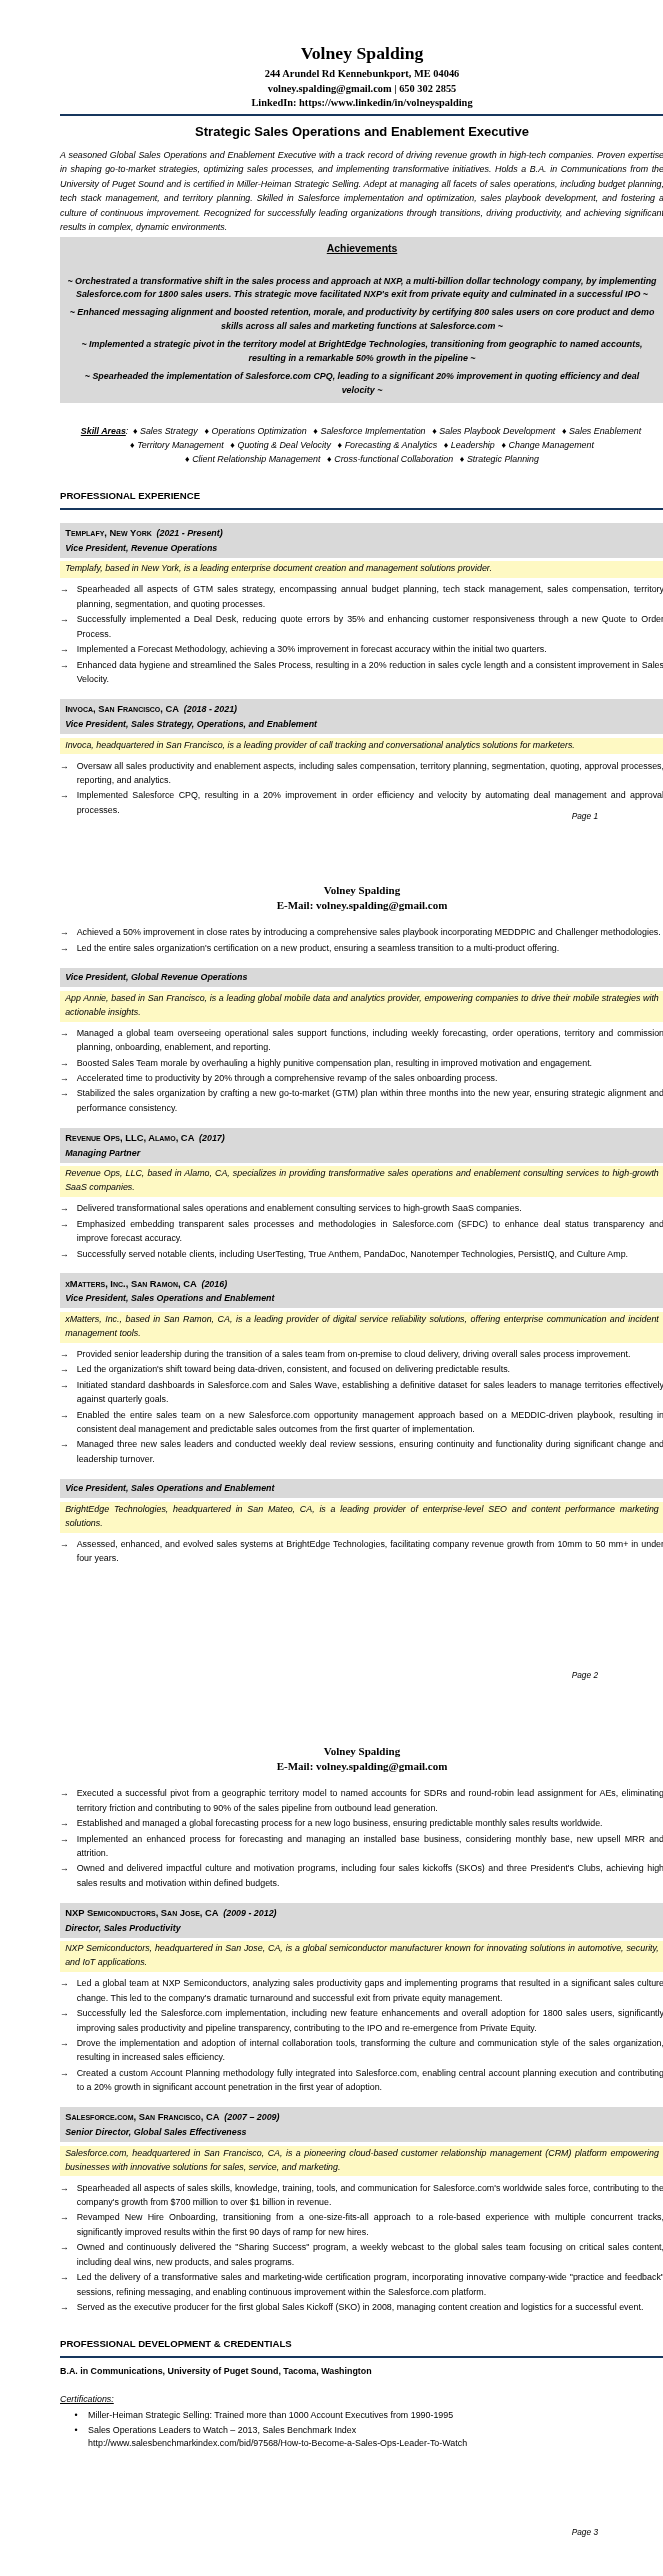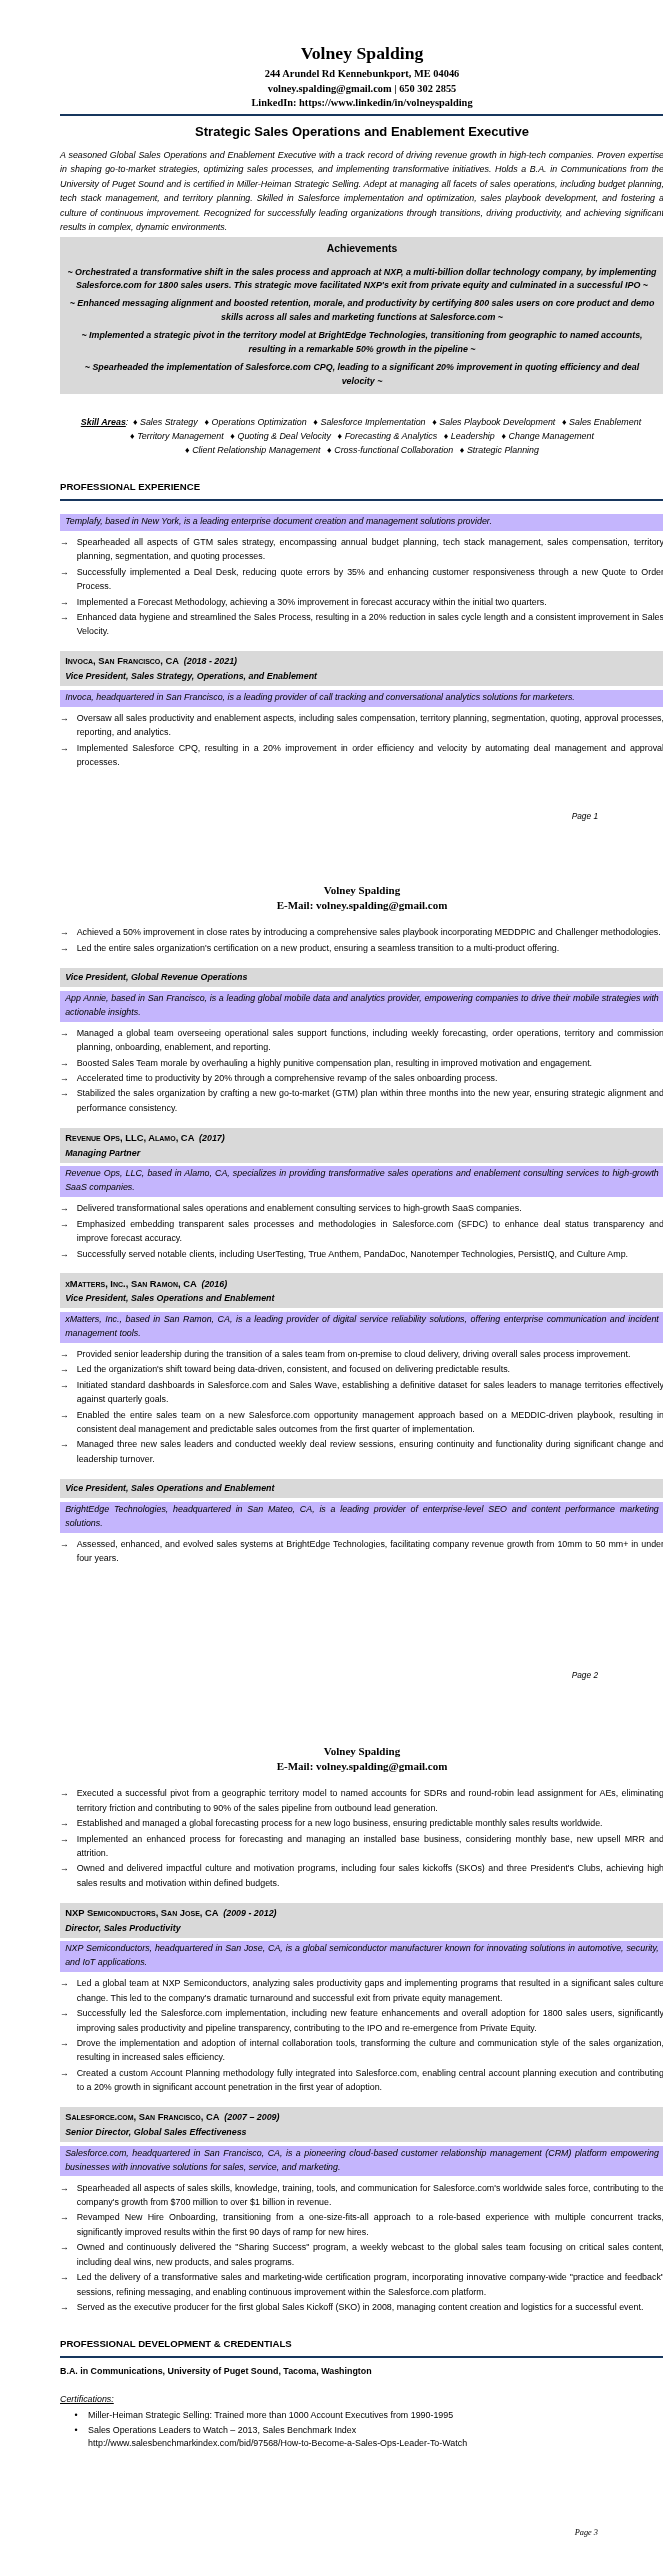--- a/index.html
+++ b/index.html
@@ -5,46 +5,46 @@
   html,body{margin:0;padding:0;background:#ffffff;}
   .doc{position:relative;width:664px;height:2576px;background:#ffffff;color:#000;
        font-family:"Liberation Sans", sans-serif;font-size:8.9px;line-height:1.62;}
   .page{position:absolute;left:0;width:100%;box-sizing:border-box;padding-left:60px;}
   #p1{top:0;height:850px;padding-top:43px;}
   #p2{top:850px;height:859px;padding-top:33px;}
   #p3{top:1709px;height:867px;padding-top:35px;}
   .page-footer{position:absolute;right:66px;font-style:italic;font-size:8.3px;color:#000;}
   #p1 .page-footer{bottom:27px;}
   #p2 .page-footer{bottom:27px;}
-  #p3 .page-footer{bottom:37px;font-family:Liberation Serif, serif;}
+  #p3 .page-footer{bottom:37px;}
 
   .top-header{text-align:center;font-family:"Liberation Serif", serif;font-weight:bold;}
   .name{font-size:17.7px;line-height:1.2;margin-bottom:3.1px;}
   .hline{font-size:10.4px;line-height:1.38;}
   .rule{height:2.1px;background:#17365d;margin:3.1px 0 5.2px;}
   .doc-title{font-size:13px;font-weight:bold;text-align:center;margin:4.2px 0 6.2px;}
   .summary{margin:0 0 2px;text-align:justify;font-style:italic;}
 
   .achievements{background:#d9d9d9;text-align:center;padding:4.2px 7.3px 5.2px;}
-  .ach-heading{font-size:10.4px;font-weight:bold;margin-bottom:8px;}
+  .ach-heading{font-size:10.4px;font-weight:bold;text-decoration:underline;margin-bottom:17px;}
   .ach-item{font-weight:bold;font-style:italic;line-height:1.55;margin:0 0 4.2px;}
   .ach-item:last-child{margin-bottom:0;}
 
   .skills{margin:21px 0 0;text-align:center;font-style:italic;line-height:1.6;}
   .skills-label{font-weight:bold;text-decoration:underline;}
   .skill-item{white-space:nowrap;margin:0 2.1px;}
   .skill-sep{margin-right:2.6px;}
 
   .exp-heading,.dev-heading{font-size:9.6px;font-weight:bold;margin:22px 0 4.2px;}
   .job{margin-top:12.5px;}
   .job-head{background:#d9d9d9;padding:2.1px 5.2px 2.6px;margin-bottom:3.6px;}
   .company{font-variant:small-caps;font-weight:bold;font-size:9.4px;margin-right:4.7px;}
   .dates{font-weight:bold;font-style:italic;}
   .job-title{font-weight:bold;font-style:italic;margin-top:0.5px;}
-  .job-desc{background:#c4b5fd;font-style:italic;padding:1px 5.2px 2.1px;text-align:justify;line-height:1.55;}
+  .job-desc{background:#fef9c3;font-style:italic;padding:1px 5.2px 2.1px;text-align:justify;line-height:1.55;}
   ul.bullets{list-style:none;margin:4.2px 0 0;padding:0;}
   .bullet{display:flex;margin:0 0 1px;}
   .arrow{flex:0 0 16.7px;}
   .btext{flex:1;text-align:justify;}
 
   .cont-header{text-align:center;font-family:"Liberation Serif", serif;font-weight:bold;font-size:11px;line-height:1.4;margin-bottom:11.5px;}
 
   .edu{font-weight:bold;margin:6.2px 0 0;}
   .cert-label{font-style:italic;text-decoration:underline;margin:13.5px 0 2.1px;}
   ul.certs{list-style:none;margin:0;padding:0 0 0 14.6px;}
@@ -113,20 +113,24 @@
           <span class="skill-item"><span class="skill-sep">♦</span><span>Cross-functional Collaboration</span></span>
         
           <span class="skill-item"><span class="skill-sep">♦</span><span>Strategic Planning</span></span>
         </span>
     </p>
 
     <h2 class="exp-heading">PROFESSIONAL EXPERIENCE</h2>
     <div class="rule"></div>
 
     <div class="job">
+      <div class="job-head">
+        <div><span class="company">Templafy, New York</span><span class="dates">(2021 - Present)</span></div>
+        <div class="job-title">Vice President, Revenue Operations</div>
+      </div>
       <div class="job-desc">Templafy, based in New York, is a leading enterprise document creation and management solutions provider.</div>
       <ul class="bullets">
 
           <li class="bullet">
             <span class="arrow">→</span>
             <span class="btext">Spearheaded all aspects of GTM sales strategy, encompassing annual budget planning, tech stack management, sales compensation, territory planning, segmentation, and quoting processes.</span>
           </li>
 
           <li class="bullet">
             <span class="arrow">→</span>

